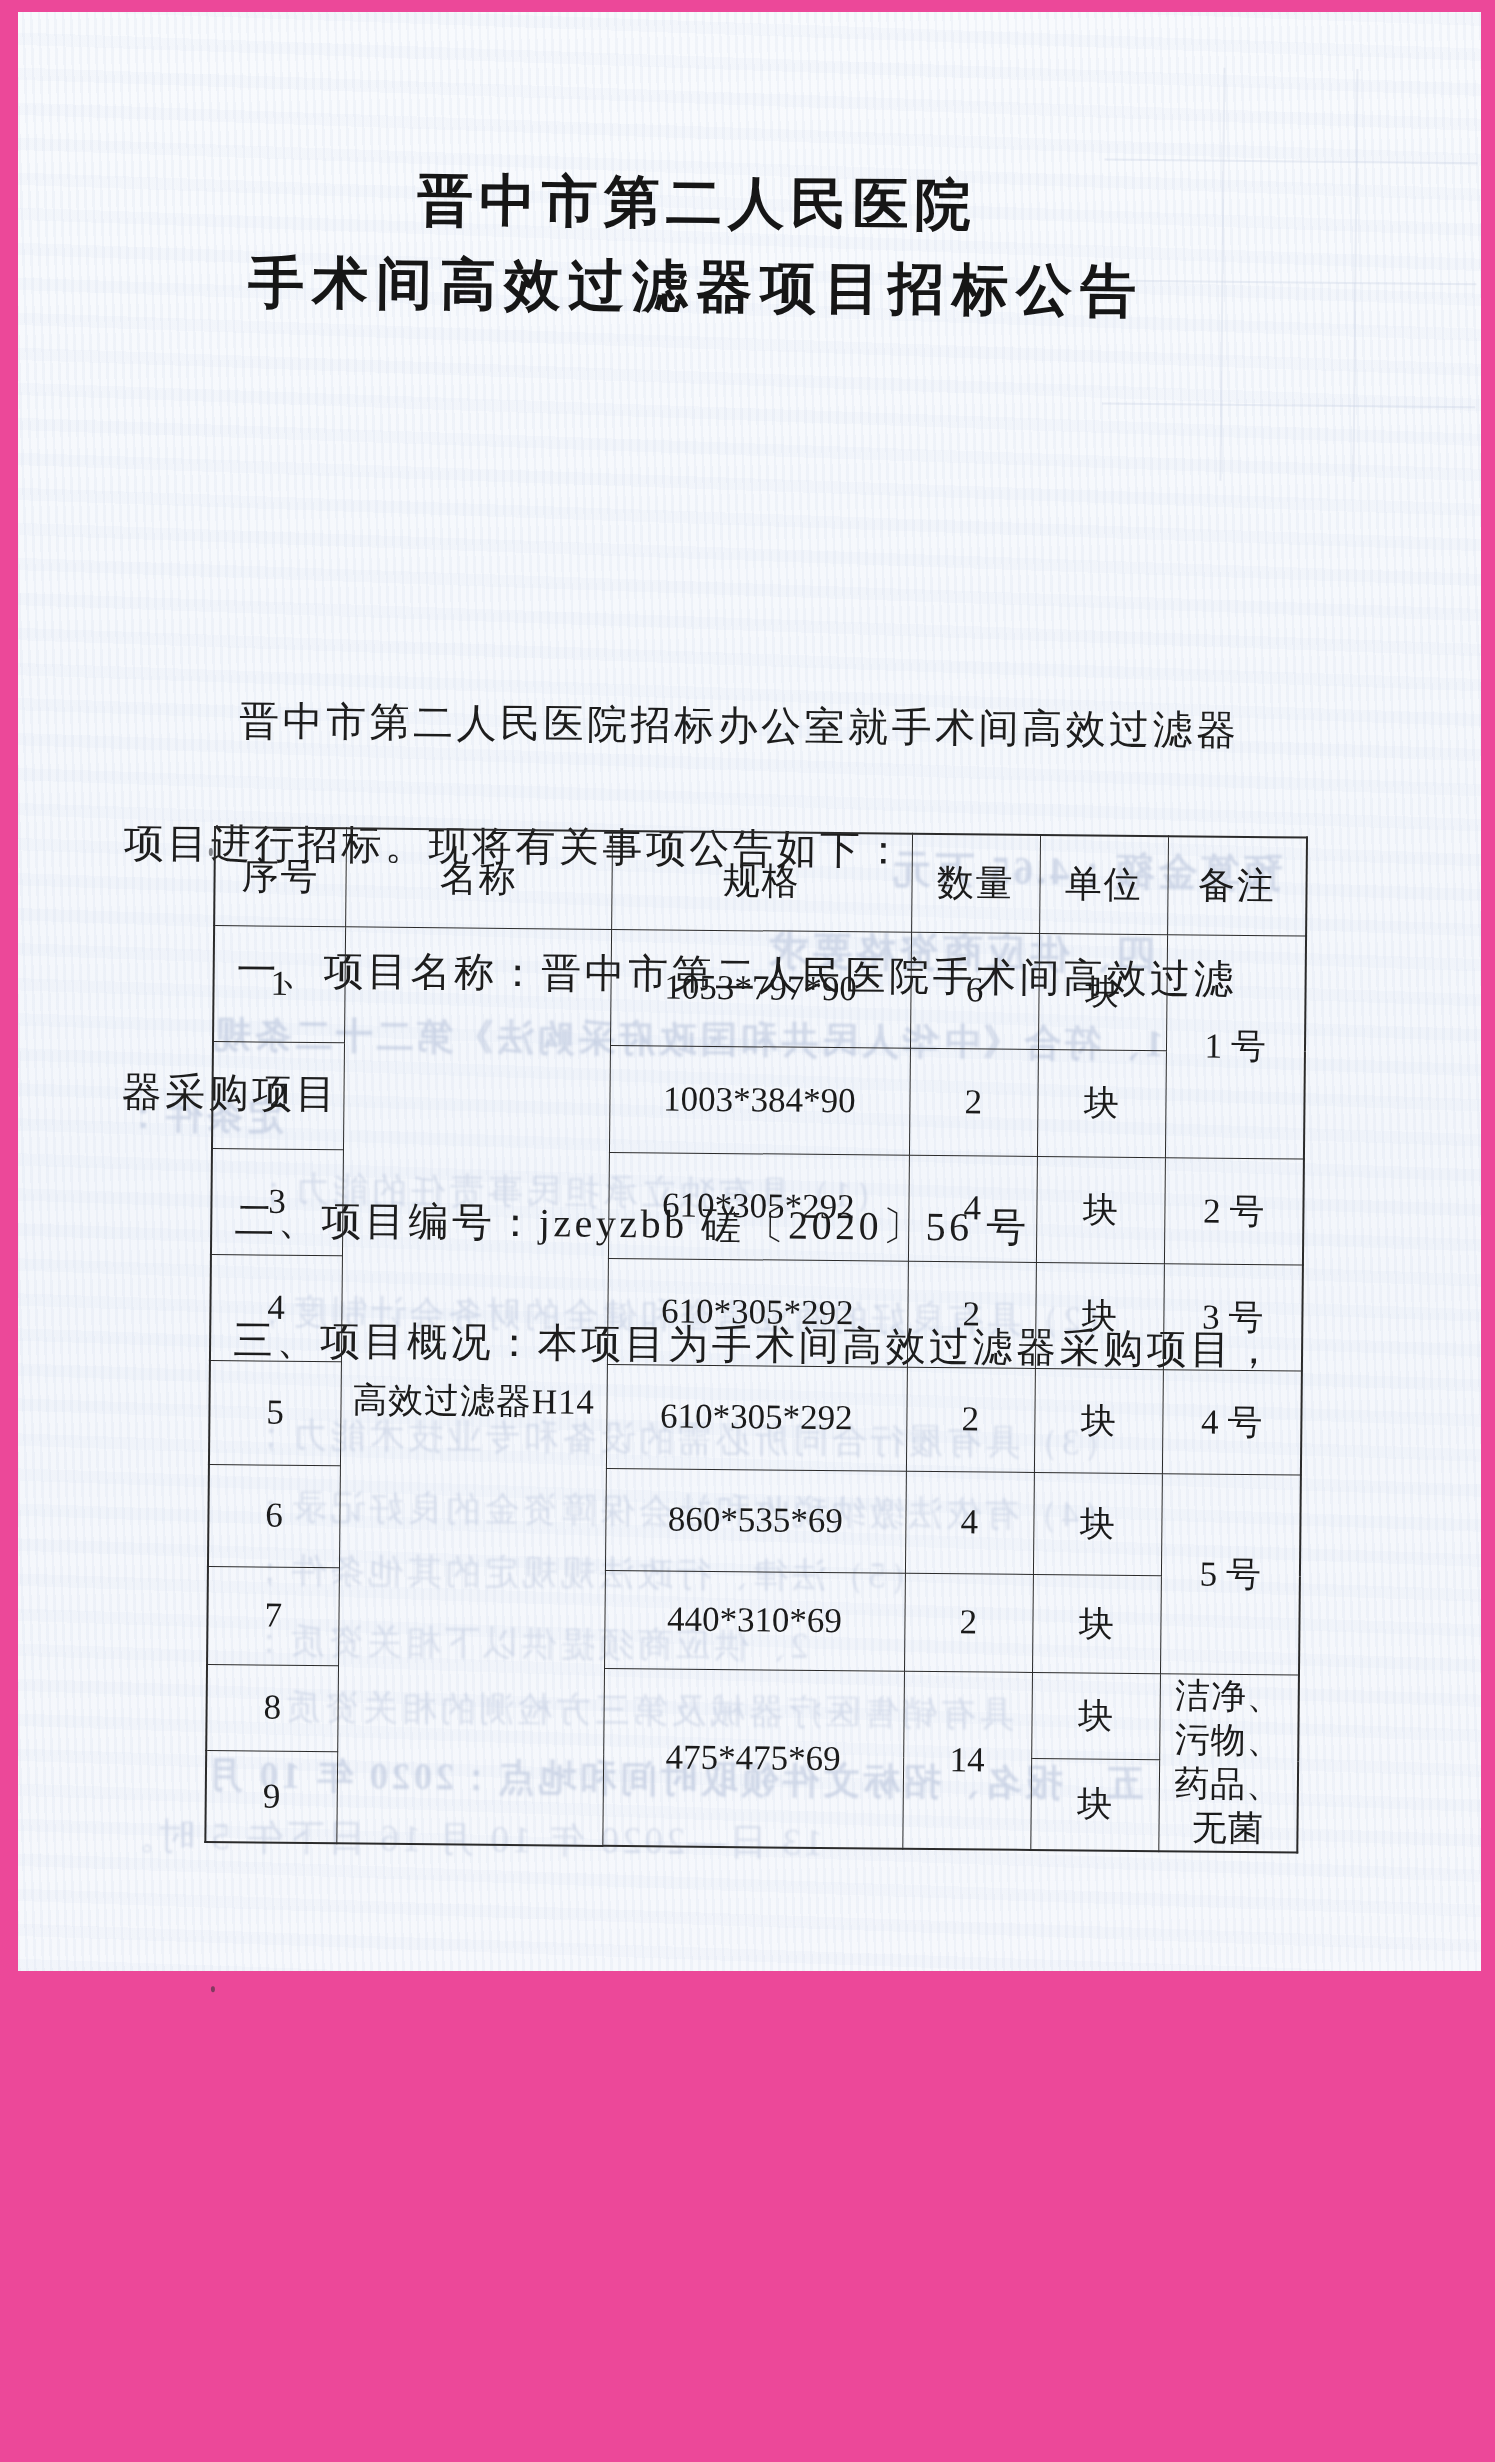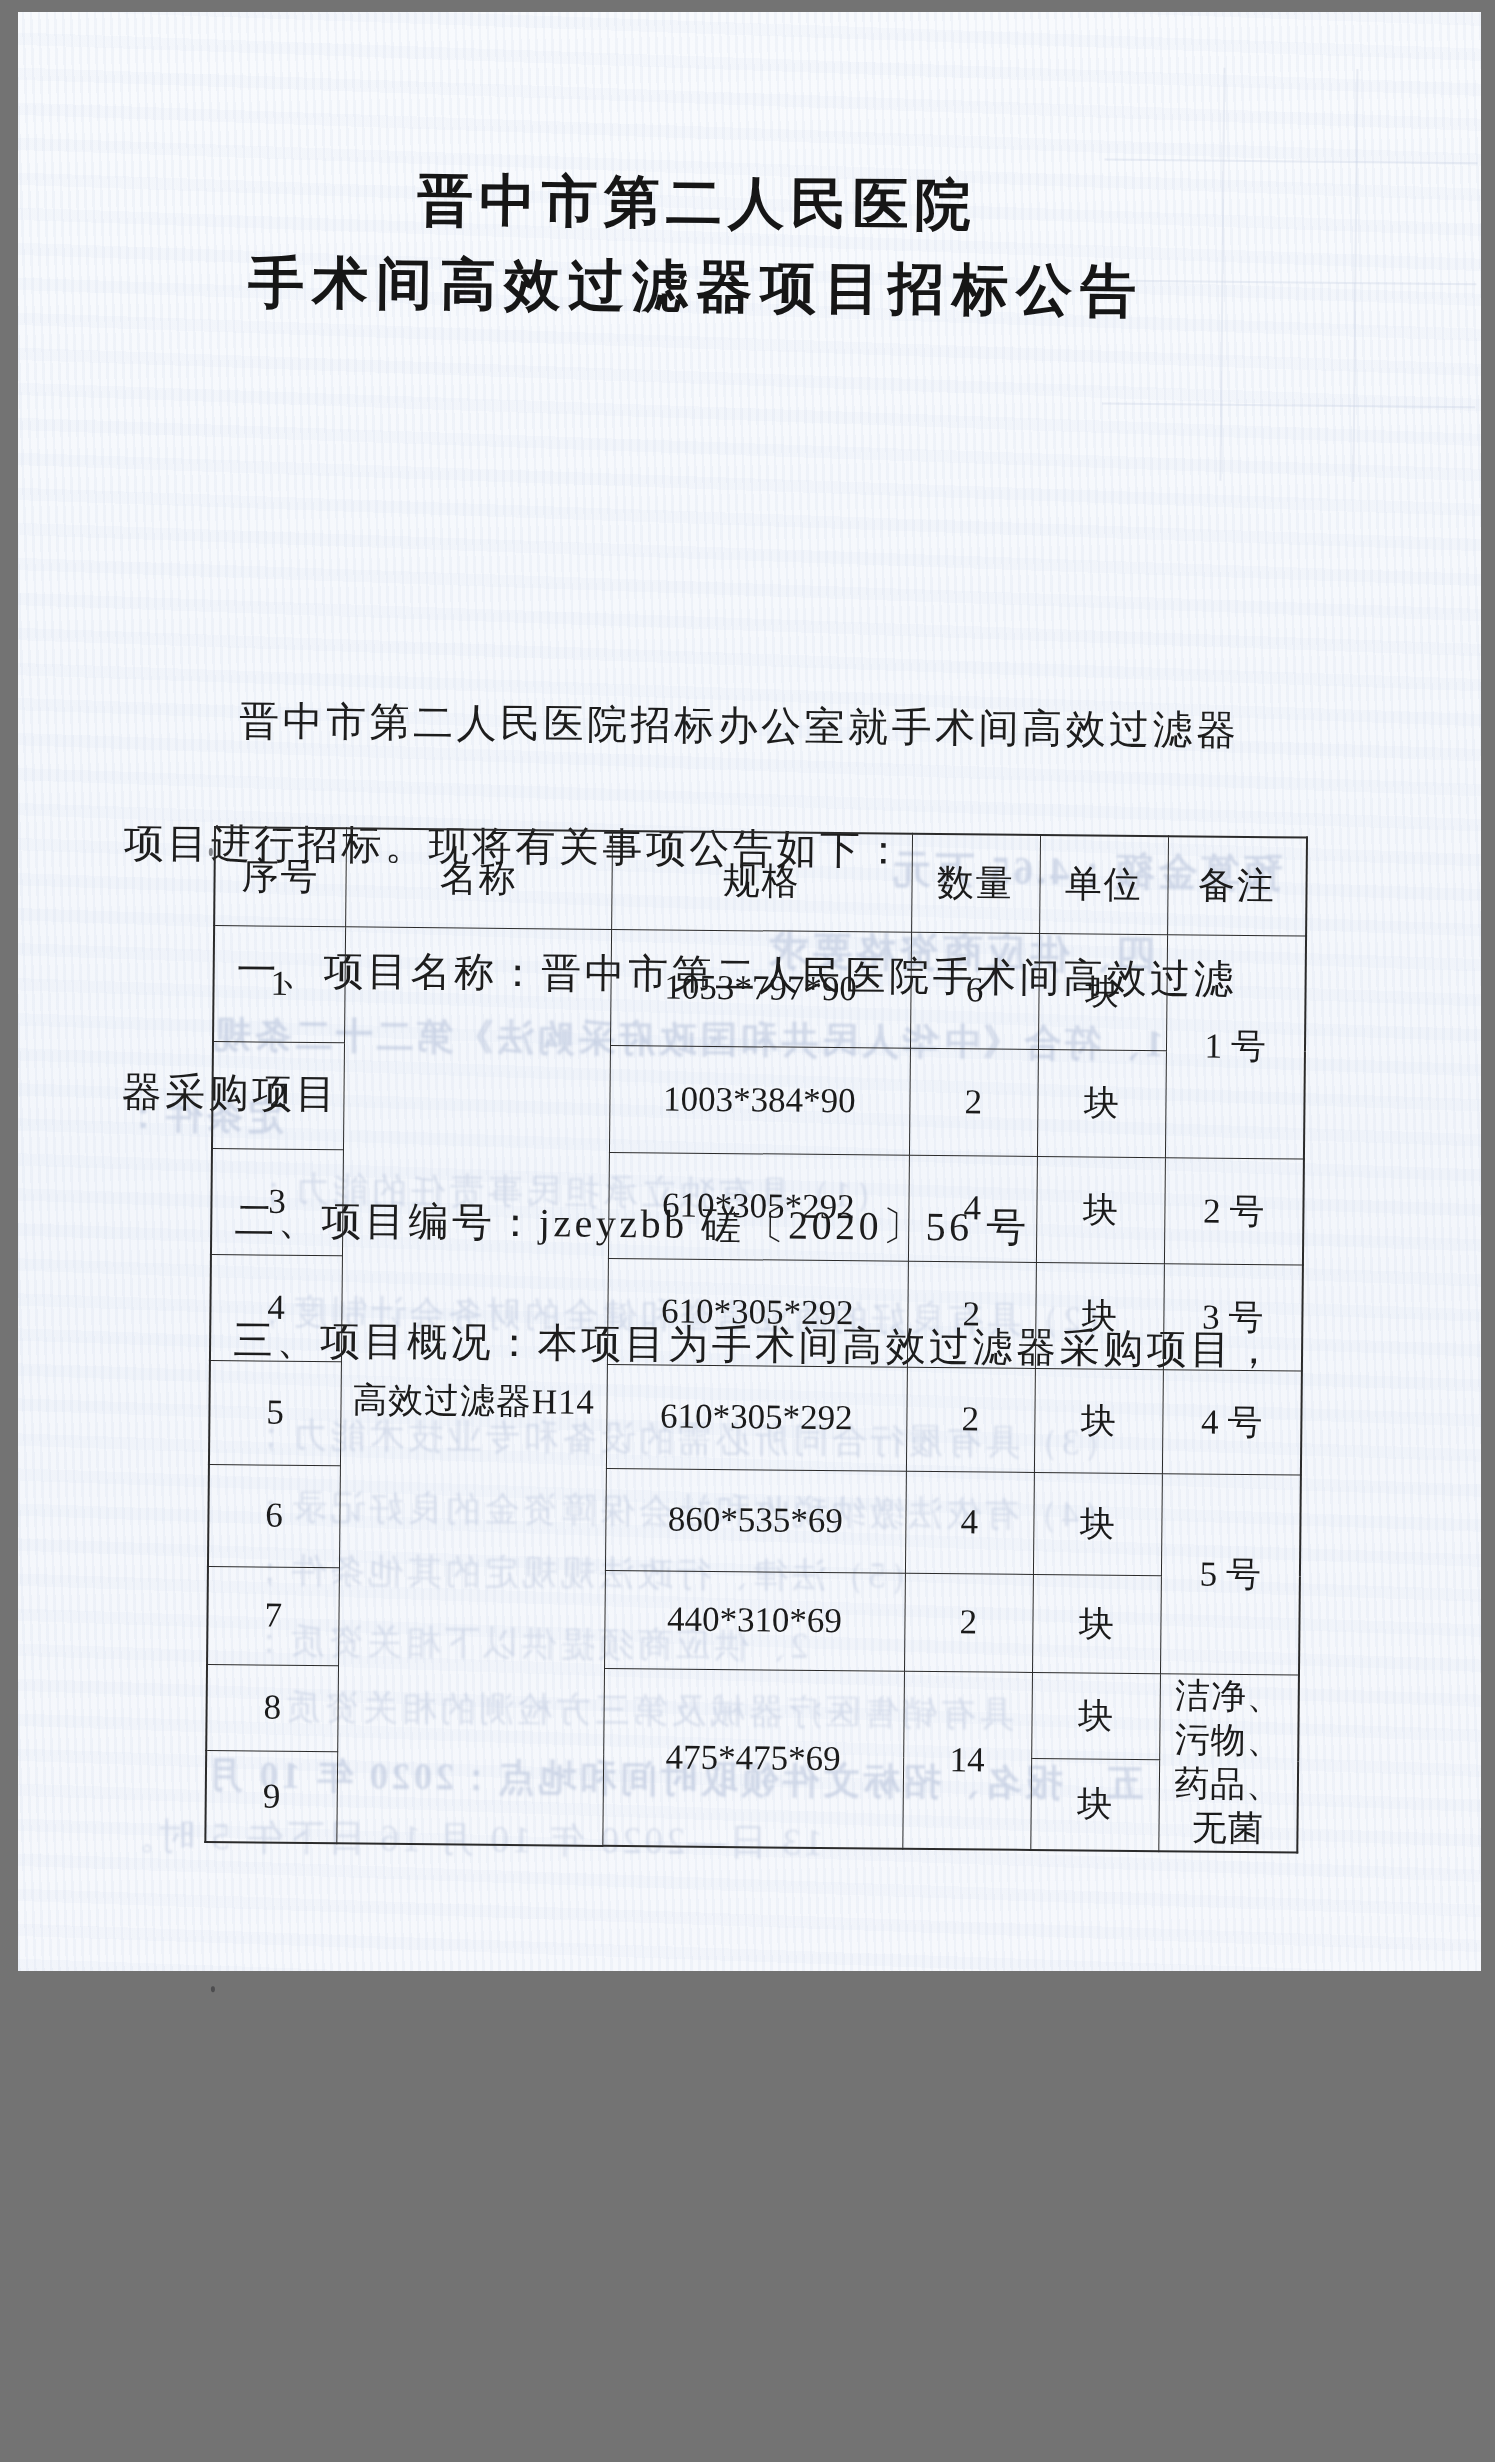--- a/index.html
+++ b/index.html
@@ -1,21 +1,21 @@
 <!DOCTYPE html>
 <html style="font-size:14px"><head>
 <meta charset="utf-8">
 <style>
   html,body{margin:0;padding:0;}
   body{
     width:1495px;height:2462px;background:#ffffff;
     font-family:"Liberation Serif","DejaVu Serif",serif;
     color:#1c1c1c;overflow:hidden;
   }
-  .page{position:relative;width:1495px;height:2462px;background:#737373;overflow:hidden;}
+  .page{position:relative;width:1495px;height:2462px;background:#ec4899;overflow:hidden;}
 
   
   .paper{
     position:absolute;left:17.6px;top:12.3px;width:1463px;height:1959px;
     background:
       repeating-linear-gradient(88deg, rgba(198,210,230,0.16) 0 2.6px, rgba(255,255,255,0) 2.6px 8px),
       repeating-linear-gradient(2deg, rgba(205,216,236,0.10) 0 12.3px, rgba(255,255,255,0) 12.3px 35px),
       linear-gradient(180deg,#f8fafd 0%,#f3f6fb 60%,#f6f8fc 100%);
   }
 

